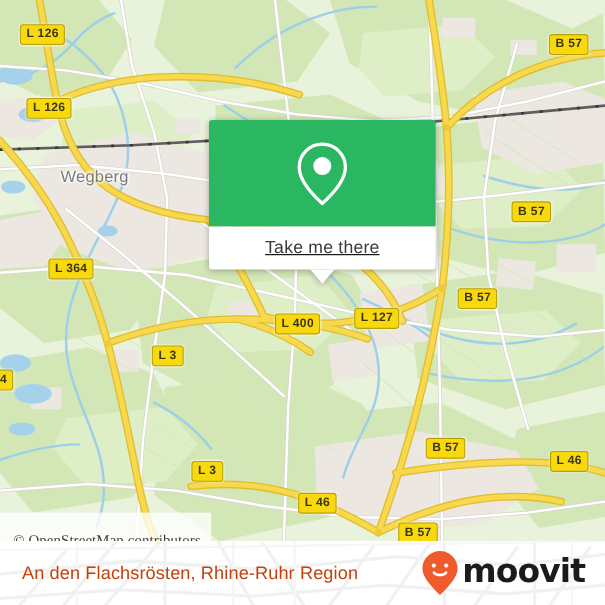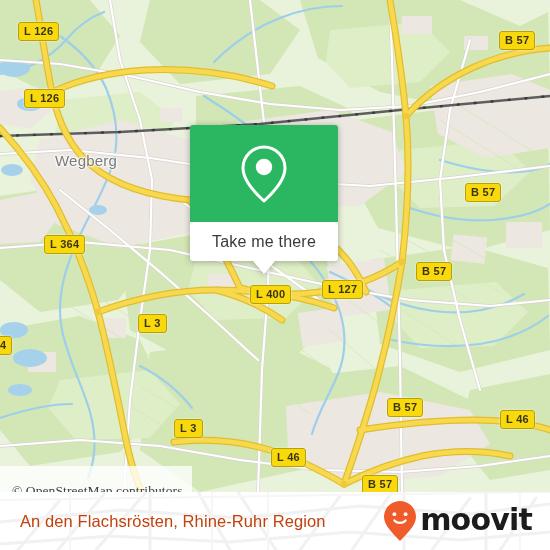--- a/index.html
+++ b/index.html
@@ -69,23 +69,24 @@
     height: 14px;
     padding: 1px 5px 2px 5px;
     white-space: nowrap;
     box-shadow: 0 0 2px rgba(255,255,255,.8);
   }
 
   
   .callout {
     position: absolute;
     left: 190px;
-    top: 125px;
-    width: 148px;
+    top: 109px;
+    width: 206px;
     filter: drop-shadow(0 1px 3px rgba(0,0,0,.30));
+    text-decoration: underline;
   }
   .callout-top {
     background: #2bb762;
     height: 97px;
     border-radius: 3px 3px 0 0;
     display: flex;
     align-items: center;
     justify-content: center;
   }
   .callout-bottom {

